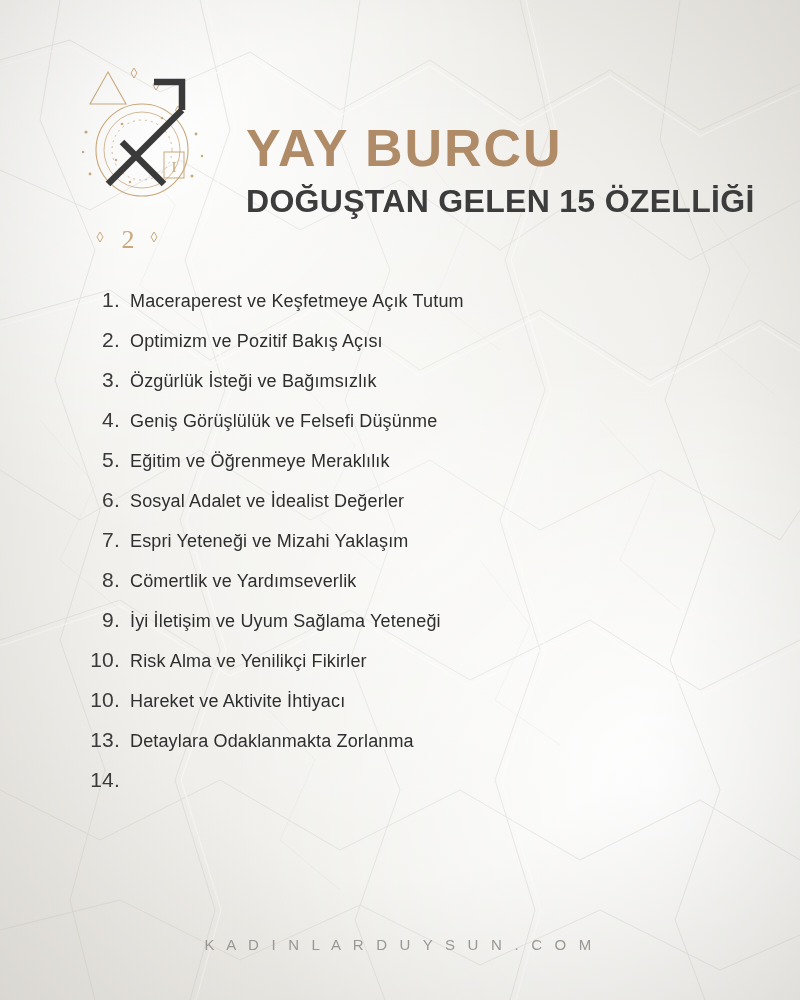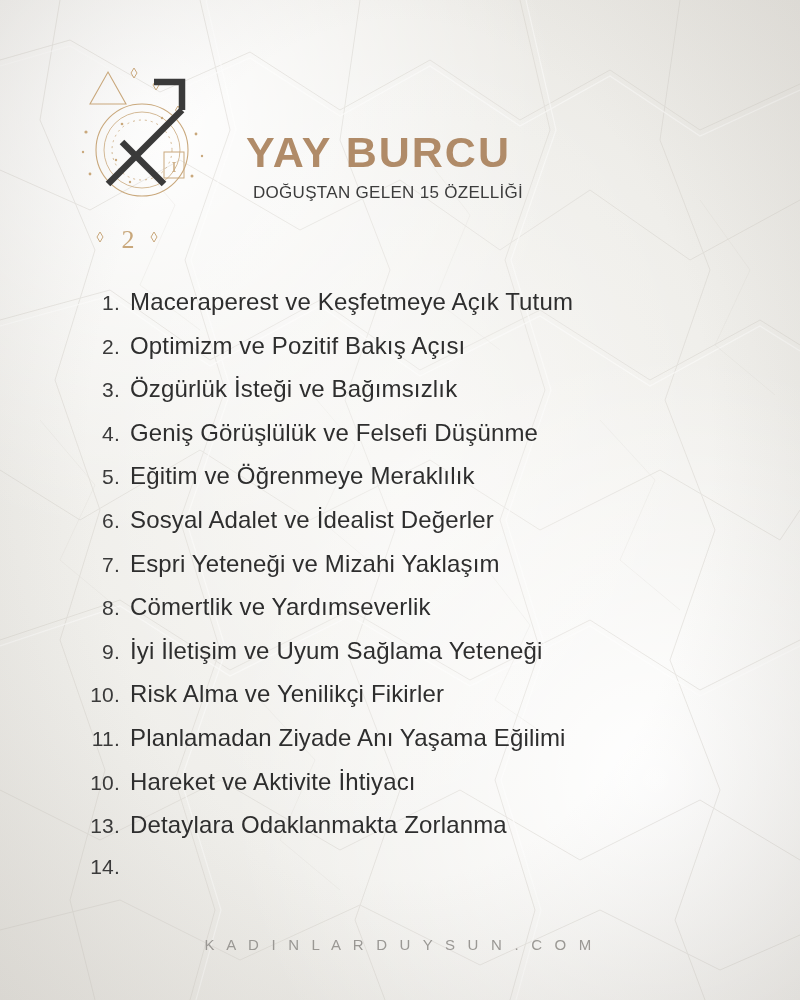--- a/index.html
+++ b/index.html
@@ -57,34 +57,34 @@
   .emblem {
     width: 150px;
     height: 210px;
     flex: 0 0 150px;
     position: relative;
   }
   .titles {
     padding-top: 18px;
   }
   .title-main {
-    font-size: 43px;
+    font-size: 52px;
     letter-spacing: 2.0px;
     font-weight: 700;
     color: #b08b68;
     line-height: 1.06;
     margin: 0 0 8px 0;
   }
   .title-sub {
-    font-size: 17px;
+    font-size: 32px;
     letter-spacing: 0.3px;
-    font-weight: 400;
+    font-weight: 700;
     color: #3c3c3c;
     line-height: 1.1;
-    margin: 7px;
+    margin: 0;
   }
 
   
   .list {
     margin: 22px 0 0 0;
     padding: 0 60px 0 86px;
     list-style: none;
     flex: 1 1 auto;
   }
   .list-item {
@@ -97,21 +97,21 @@
     width: 44px;
     flex: 0 0 44px;
     text-align: right;
     font-size: 21px;
     font-weight: 400;
     color: #3a3a3a;
     padding-right: 10px;
     letter-spacing: 0.2px;
   }
   .item-text {
-    font-size: 24px;
+    font-size: 18px;
     font-weight: 400;
     color: #2e2e2e;
     letter-spacing: 0.15px;
     line-height: 1.15;
   }
 
   
   .footer {
     text-align: center;
     padding-bottom: 46px;
@@ -252,24 +252,20 @@
     </li>
     <li class="list-item">
       <span class="item-num">9.</span>
       <span class="item-text">İyi İletişim ve Uyum Sağlama Yeteneği</span>
     </li>
     <li class="list-item">
       <span class="item-num">10.</span>
       <span class="item-text">Risk Alma ve Yenilikçi Fikirler</span>
     </li>
     <li class="list-item">
-      <span class="item-num">11.</span>
-      <span class="item-text">Planlamadan Ziyade Anı Yaşama Eğilimi</span>
-    </li>
-    <li class="list-item">
       <span class="item-num">10.</span>
       <span class="item-text">Hareket ve Aktivite İhtiyacı</span>
     </li>
     <li class="list-item">
       <span class="item-num">13.</span>
       <span class="item-text">Detaylara Odaklanmakta Zorlanma</span>
     </li>
     <li class="list-item">
       <span class="item-num">14.</span>
     </li>

